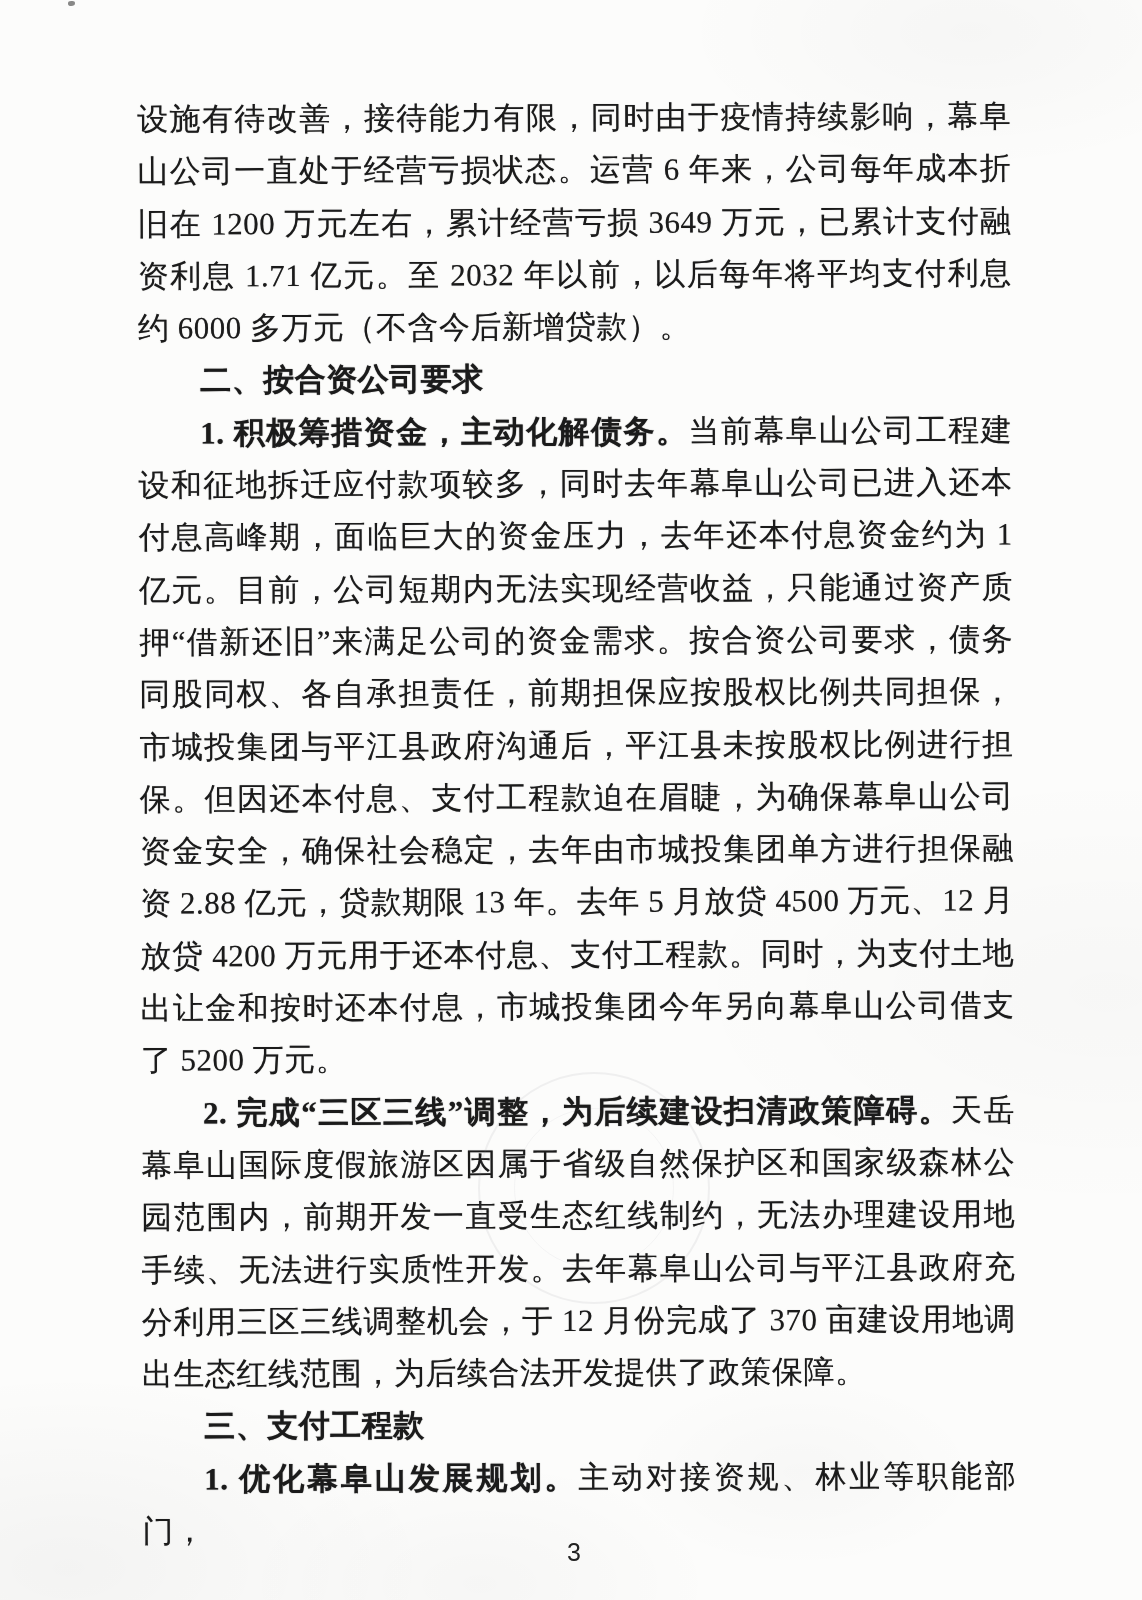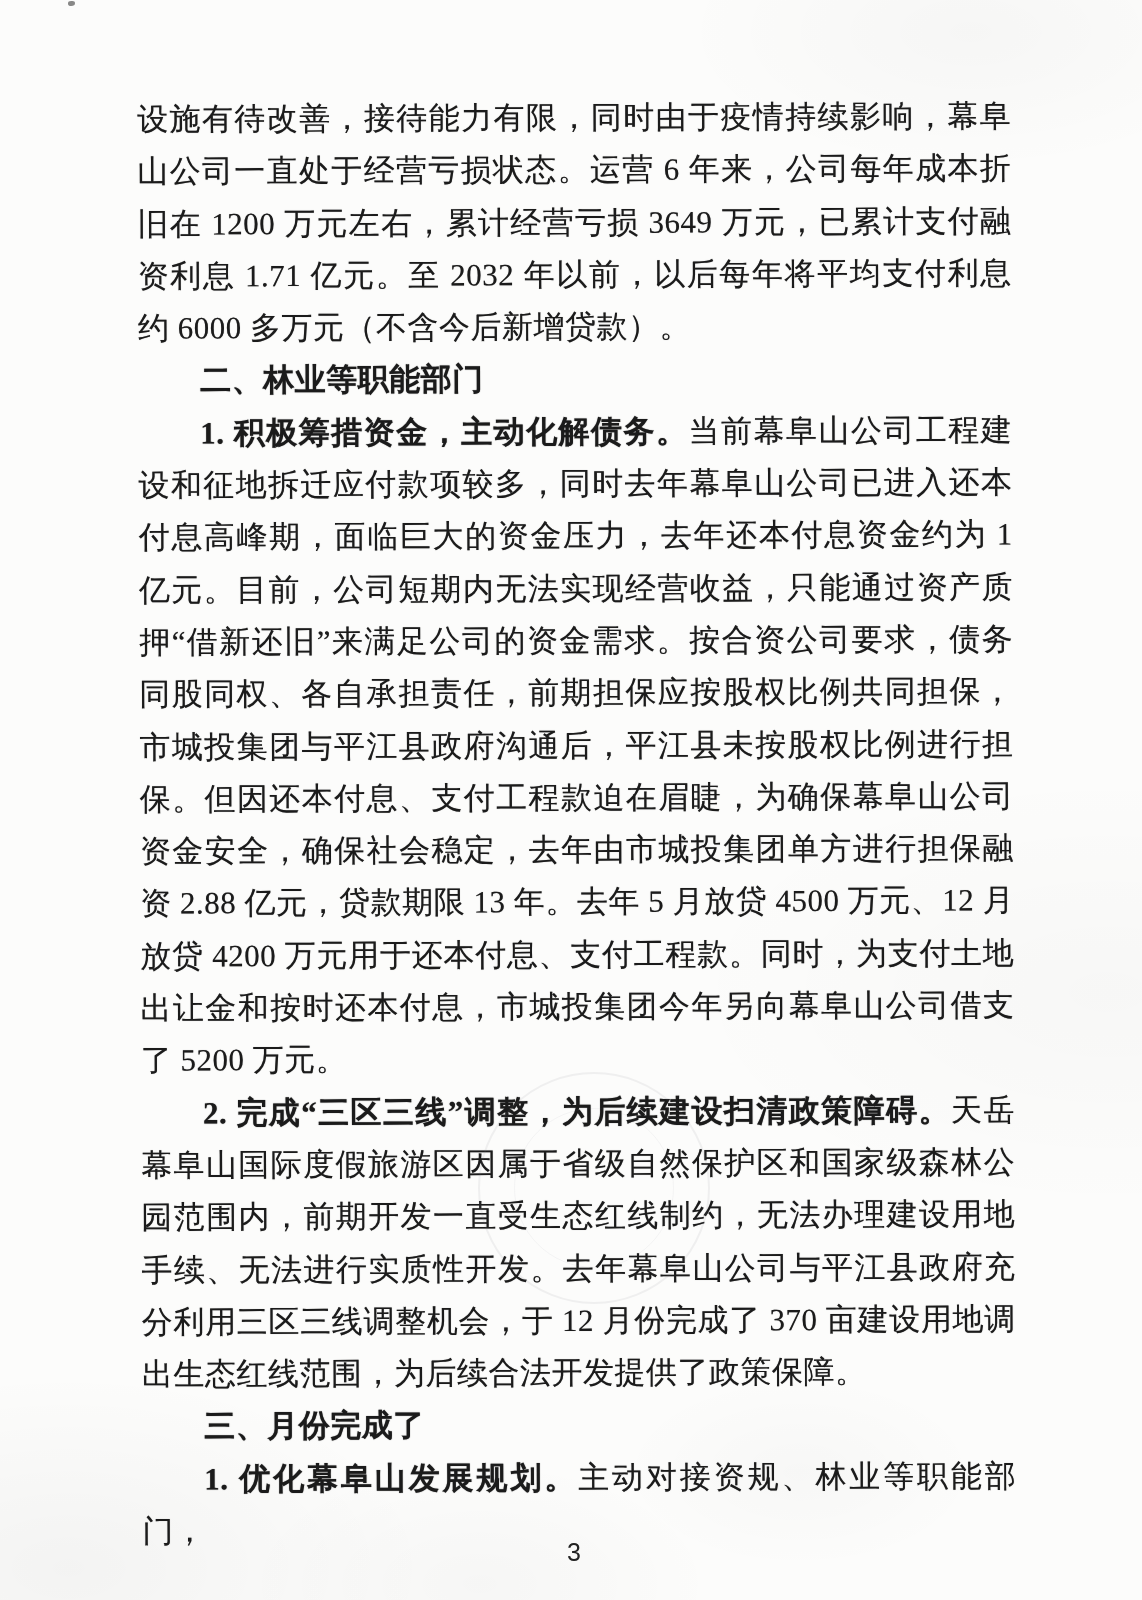--- a/index.html
+++ b/index.html
@@ -98,27 +98,27 @@
 <body>
 
 <main>
 
   <span class="speck"></span>
 
   <div class="content">
 
     <p class="body"><span>设施有待改善，接待能力有限，同时由于疫情持续影响，幕阜山公司一直处于经营亏损状态。运营 6 年来，公司每年成本折旧在 1200 万元左右，累计经营亏损 3649 万元，已累计支付融资利息 1.71 亿元。至 2032 年以前，以后每年将平均支付利息约 6000 多万元（不含今后新增贷款）。</span></p>
 
-    <p class="heading indent"><span class="b">二、林业等职能部门</span></p>
+    <p class="heading indent"><span class="b">二、按合资公司要求</span></p>
 
     <p class="body indent"><span class="b">1. 积极筹措资金，主动化解债务。</span><span>当前幕阜山公司工程建设和征地拆迁应付款项较多，同时去年幕阜山公司已进入还本付息高峰期，面临巨大的资金压力，去年还本付息资金约为 1 亿元。目前，公司短期内无法实现经营收益，只能通过资产质押“借新还旧”来满足公司的资金需求。按合资公司要求，债务同股同权、各自承担责任，前期担保应按股权比例共同担保，市城投集团与平江县政府沟通后，平江县未按股权比例进行担保。但因还本付息、支付工程款迫在眉睫，为确保幕阜山公司资金安全，确保社会稳定，去年由市城投集团单方进行担保融资 2.88 亿元，贷款期限 13 年。去年 5 月放贷 4500 万元、12 月放贷 4200 万元用于还本付息、支付工程款。同时，为支付土地出让金和按时还本付息，市城投集团今年另向幕阜山公司借支了 5200 万元。</span></p>
 
     <p class="body indent"><span class="b">2. 完成“三区三线”调整，为后续建设扫清政策障碍。</span><span>天岳幕阜山国际度假旅游区因属于省级自然保护区和国家级森林公园范围内，前期开发一直受生态红线制约，无法办理建设用地手续、无法进行实质性开发。去年幕阜山公司与平江县政府充分利用三区三线调整机会，于 12 月份完成了 370 亩建设用地调出生态红线范围，为后续合法开发提供了政策保障。</span></p>
 
-    <p class="heading indent"><span class="b">三、月份完成了</span></p>
+    <p class="heading indent"><span class="b">三、支付工程款</span></p>
 
     <p class="body indent"><span class="b">1. 优化幕阜山发展规划。</span><span>主动对接资规、林业等职能部门，</span></p>
 
   </div>
 
   <div class="watermark"></div>
 
   <div class="page-number">3</div>
 
 </main>

